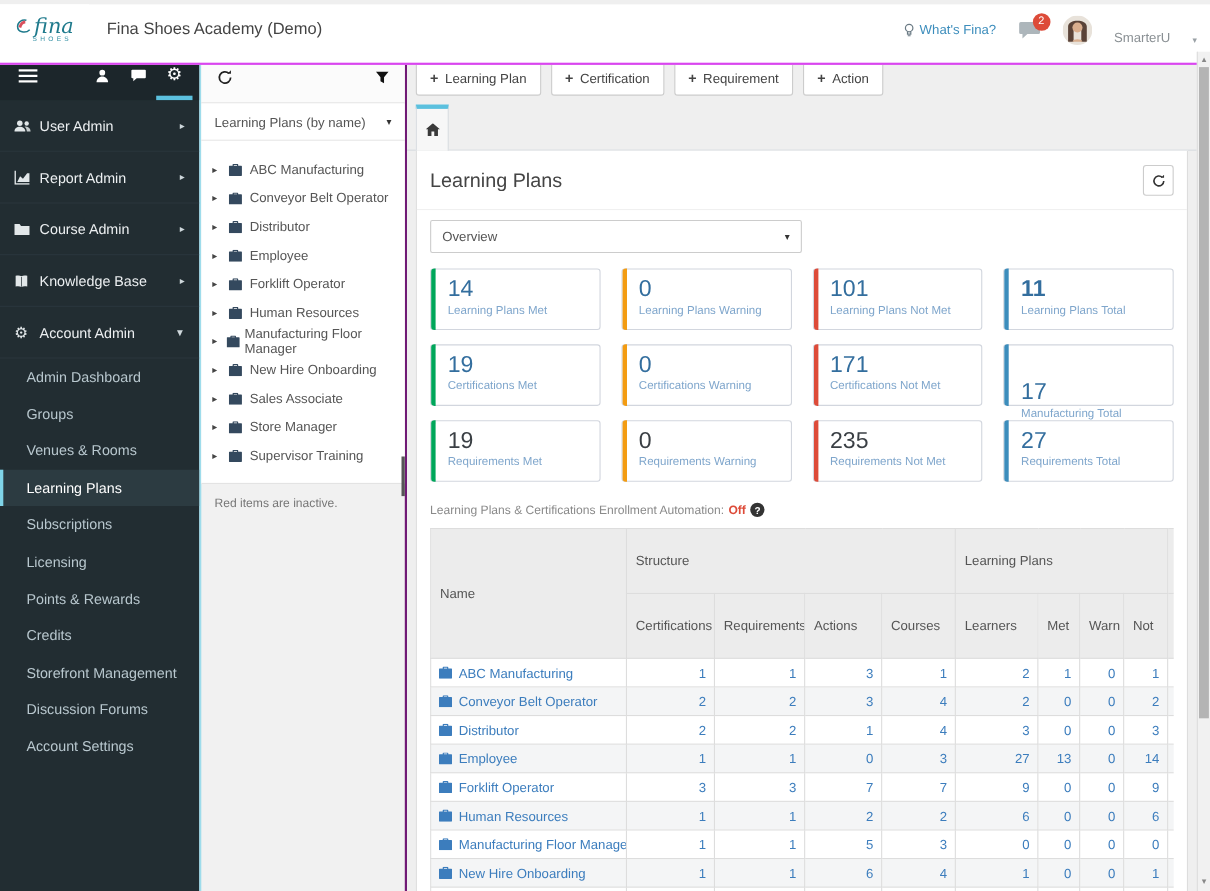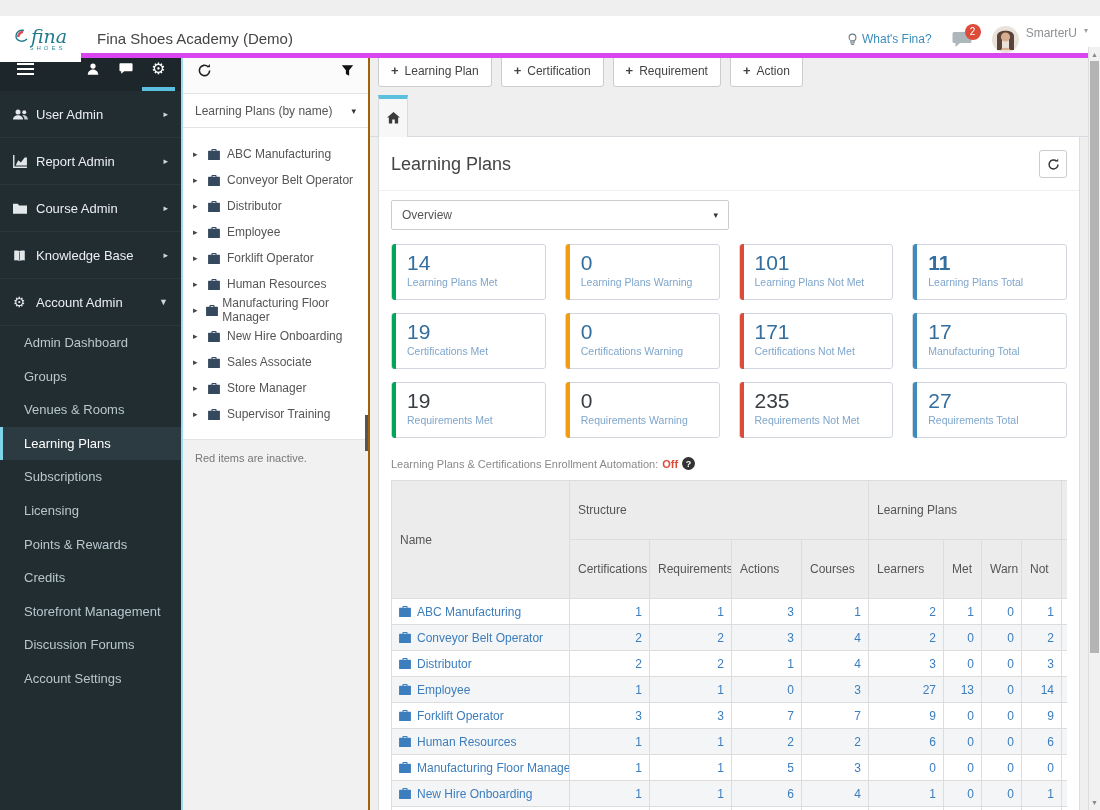--- a/index.html
+++ b/index.html
@@ -1,31 +1,31 @@
 <!DOCTYPE html>
 <html><head>
 <meta charset="utf-8">
 <style>
   * { margin:0; padding:0; box-sizing:border-box; }
   html,body { width:1100px; height:810px; }
   body { position:relative; overflow:hidden; background:#efefef;
          font-family:"Liberation Sans", sans-serif; }
 
   
-  .topbar{position:absolute;top:16px;left:0;right:0;height:42px;background:#fff;border-bottom:5px solid #d946ef;z-index:6}
+  .topbar{position:absolute;top:4px;left:0;right:0;height:55px;background:#fff;border-bottom:2px solid #d946ef;z-index:6}
   .logo-box{position:absolute;left:0;top:0;width:81px;height:46px;display:flex;flex-direction:column;align-items:center;justify-content:center;background:#fff}
   .logo-row{display:flex;align-items:center;gap:1px}
   .logo-script{font-family:"DejaVu Serif",serif;font-style:italic;font-size:19px;color:#1f7a8c;line-height:17px}
   .logo-sub{font-size:6px;letter-spacing:3px;color:#3390a4;margin-left:14px}
   .site-title{position:absolute;left:97px;top:0;line-height:46px;font-size:15px;color:#444}
   .topbar-right{position:absolute;right:12px;top:0;height:46px;display:flex;align-items:center;gap:20px}
   .whats-this{display:flex;align-items:center;gap:4px;color:#3c8dbc;font-size:12px;cursor:pointer}
   .top-chat{position:relative;display:flex;align-items:center;cursor:pointer;color:#9aa5ab}
   .badge{position:absolute;top:-7px;right:-9px;min-width:16px;height:16px;border-radius:8px;background:#dd4b39;color:#fff;font-size:10px;display:flex;align-items:center;justify-content:center;padding:0 3px}
-  .user-menu{display:flex;align-items:flex-start;gap:7px;cursor:pointer}
+  .user-menu{display:flex;align-items:flex-end;gap:20px;cursor:pointer}
   .avatar{width:27px;height:27px;border-radius:50%;overflow:hidden;display:inline-block}
   .user-name{font-size:12px;color:#8a9094}
   .tiny-caret{font-size:8px;color:#9aa1a6}
 
   
   .sidebar{position:absolute;left:0;top:47px;bottom:0;width:181px;background:#222d32;z-index:4}
   .icon-strip{height:44px;background:#1c262b;display:flex;align-items:center;justify-content:space-between;padding-left:13px}
   .hamburger{display:inline-flex;flex-direction:column;gap:3px;cursor:pointer;padding:4px}
   .hamburger i{display:block;width:17px;height:2px;background:#fff}
   .strip-icons{display:flex;height:44px;margin-right:6px}
@@ -34,21 +34,21 @@
   .gear-glyph{font-size:16px;line-height:16px}
   .view-label{height:33px;line-height:32px;text-align:center;color:#fff;font-weight:bold;font-size:13px;border-bottom:1px solid #2b373d}
   .nav-item{display:flex;align-items:center;height:47px;padding:0 13px;border-bottom:1px solid #2a363c;color:#eceff1;font-size:13px;cursor:pointer}
   .nav-icon{width:23px;color:#e2e7e9;display:inline-flex}
   .nav-label{flex:1}
   .nav-arrow{font-size:9px;color:#cfd8dc}
   .sub-item{display:block;height:33.6px;line-height:33.6px;padding:0 14px 0 21px;color:#b8c7ce;font-size:13px;border-left:3px solid transparent;cursor:pointer;white-space:nowrap}
   .sub-item.active{background:#2c3b41;color:#fff;border-left-color:#7fd4e8}
 
   
-  .tree-panel{position:absolute;left:181px;top:47px;bottom:0;width:189px;background:#f1f1f1;border-left:2px solid #9edceb;border-right:2px solid #a16207;z-index:3}
+  .tree-panel{position:absolute;left:181px;top:47px;bottom:0;width:189px;background:#f1f1f1;border-left:2px solid #9edceb;border-right:2px solid #701a75;z-index:3}
   .tree-header{height:47px;background:#fbfbfb;border-bottom:1px solid #e3e3e3;display:flex;align-items:center;justify-content:space-between;padding:0 14px;color:#222}
   .tree-hbtn{display:inline-flex;cursor:pointer;color:#222}
   .tree-filter{height:34px;background:#fff;border-bottom:1px solid #e3e3e3;display:flex;align-items:center;justify-content:space-between;padding:0 12px;font-size:12px;color:#555;cursor:pointer}
   .sel-caret{font-size:9px;color:#333}
   .tree-list{background:#fff;padding:13px 0 12px;border-bottom:1px solid #e3e3e3}
   .tree-item{display:flex;align-items:center;height:26px;padding:0 10px;font-size:12px;color:#555;cursor:pointer}
   .tw{width:15px;font-size:9px;color:#444}
   .ti{width:19px;display:inline-flex;color:#34495e}
   .tree-note{padding:12px 12px;font-size:11px;color:#777}
   .tree-scroll-thumb{position:absolute;right:0;top:368px;width:3px;height:36px;background:#555}
@@ -467,21 +467,21 @@
   </div>
 
   <div class="card">
     <span class="card-accent" style="background: rgb(221, 75, 57);"></span>
     <div class="card-num" style="color: rgb(51, 110, 158);">171</div>
     <div class="card-label">Certifications Not Met</div>
   </div>
 
   <div class="card">
     <span class="card-accent" style="background: rgb(60, 141, 188);"></span>
-    <div class="card-num" style="color: rgb(51, 110, 158);">17</div>
+    <div class="card-num" style="color: rgb(51, 110, 158); margin-top: 25px;">17</div>
     <div class="card-label">Manufacturing Total</div>
   </div>
 
   <div class="card">
     <span class="card-accent" style="background: rgb(0, 166, 90);"></span>
     <div class="card-num" style="color: rgb(58, 63, 68);">19</div>
     <div class="card-label">Requirements Met</div>
   </div>
 
   <div class="card">

